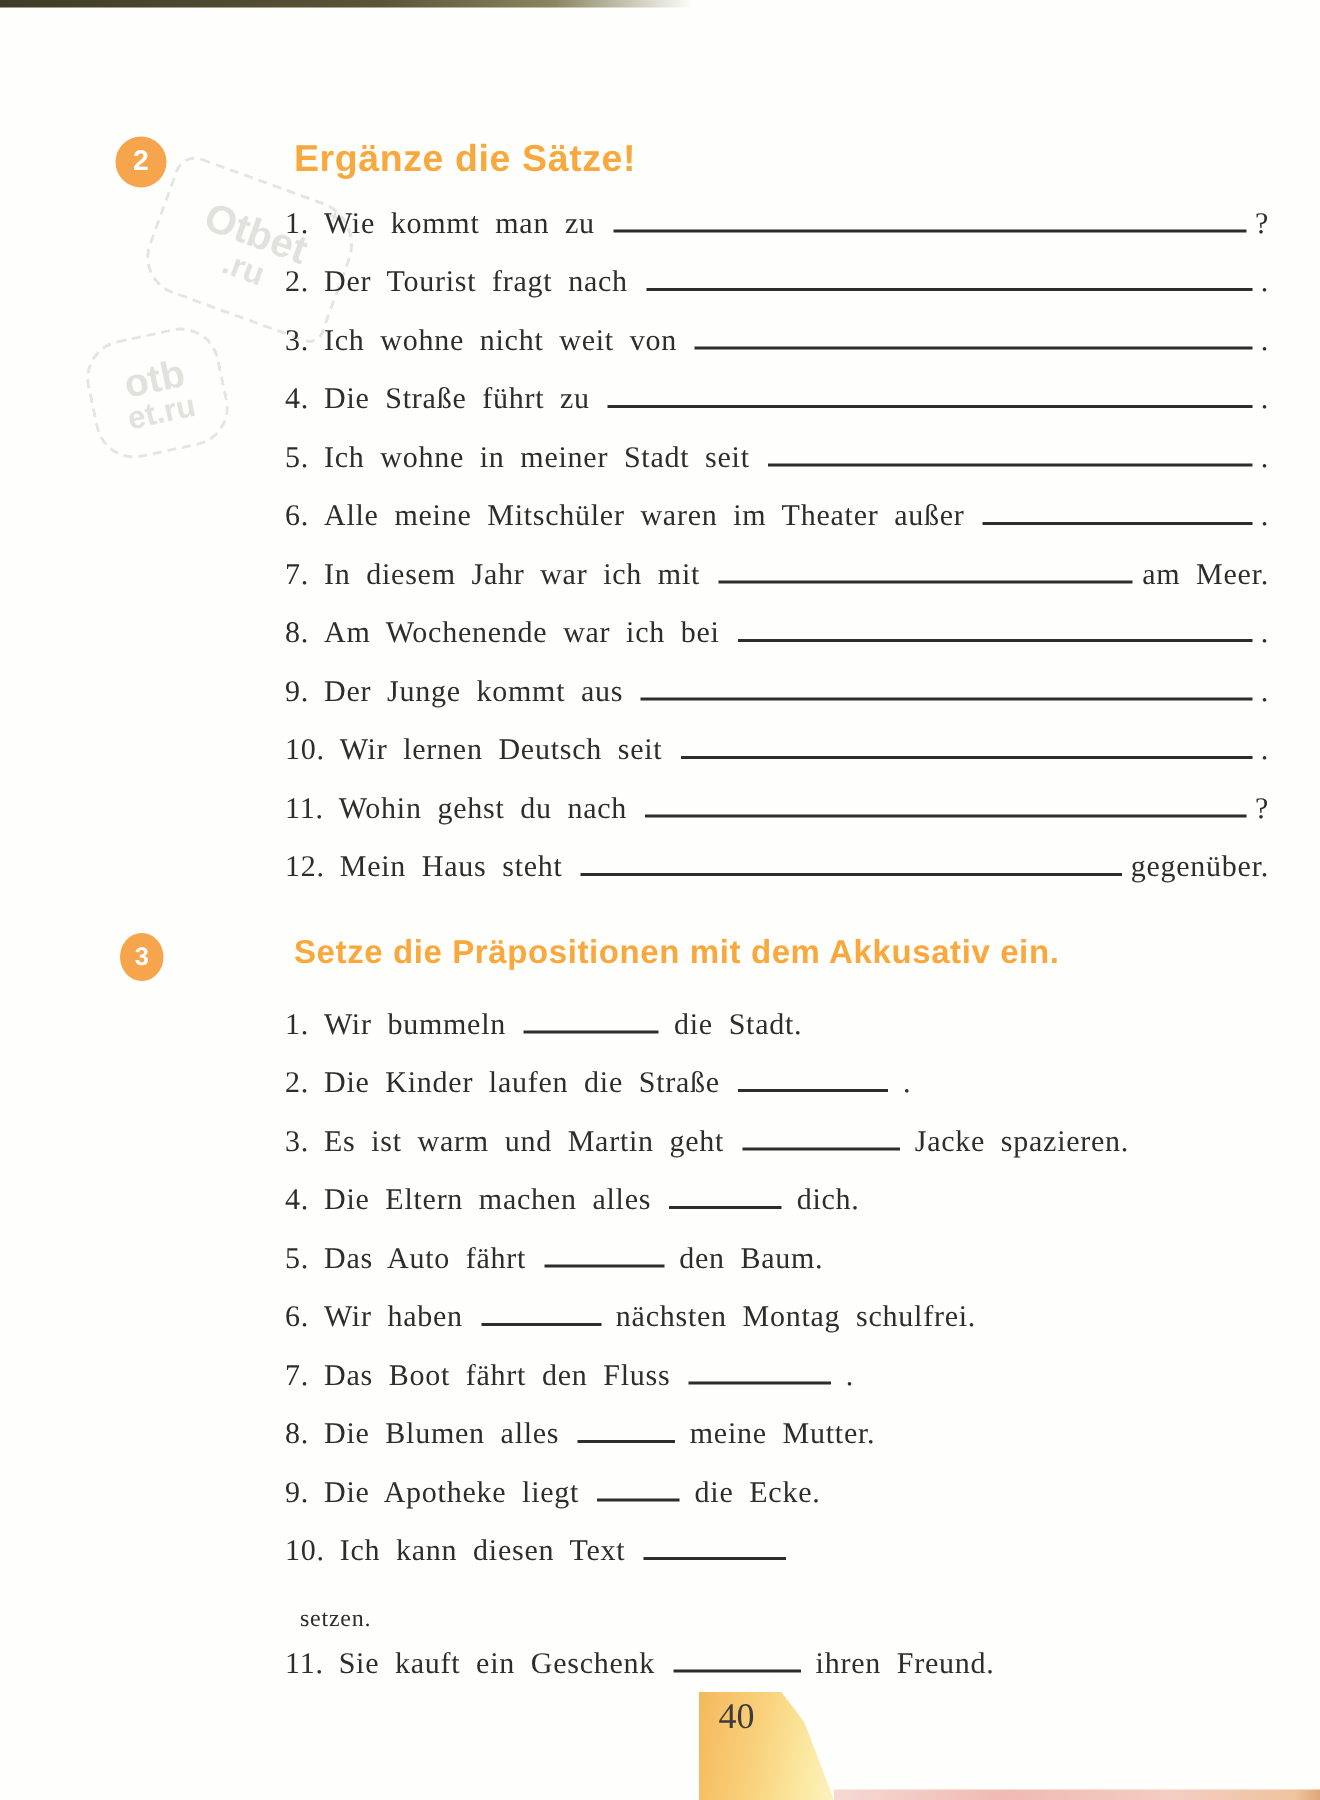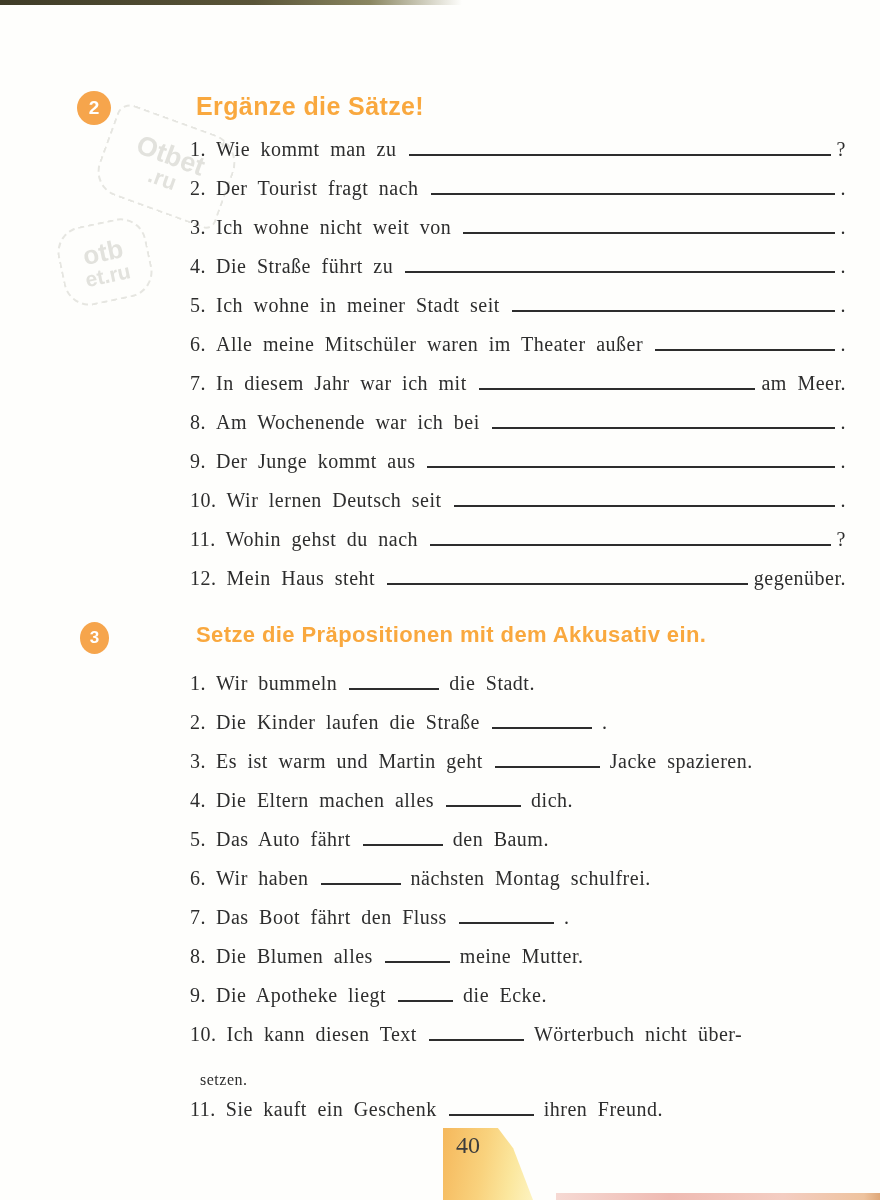--- a/index.html
+++ b/index.html
@@ -52,21 +52,21 @@
   .blank.fixed{margin:0 10px 0 12px;}
   .bw55{width:55px;} .bw65{width:65px;} .bw75{width:75px;} .bw80{width:80px;}
   .bw85{width:85px;} .bw90{width:90px;} .bw95{width:95px;} .bw100{width:100px;}
   .bw105{width:105px;}
   .cont-line{
     height:36px;font-size:16px;color:#2d2d2d;letter-spacing:0.5px;
     margin-left:10px;display:flex;align-items:center;
   }
   
   .page-tab{
-    position:absolute;left:443px;top:1128px;width:90px;height:72px;
+    position:absolute;left:466px;top:1128px;width:90px;height:72px;
     background:linear-gradient(100deg,#f5b85c 0%,#f9d27d 45%,#fbe79e 75%,#fdf3c0 100%);
     clip-path:polygon(0 0,61% 0,78% 28%,100% 100%,0 100%);
   }
   .page-tab .pnum{
     position:absolute;left:13px;top:4px;font-size:24px;color:#3c3c3c;
     font-family:"Liberation Serif",serif;
   }
   
   .wm{
     position:absolute;color:#e2e2dd;font-family:"Liberation Sans",sans-serif;
@@ -234,21 +234,20 @@
   <div class="row">
     <span class="num">9.</span>
     <span class="pre">Die Apotheke liegt</span>
     <span class="blank fixed bw55"></span>
     <span class="post">die Ecke.</span>
   </div>
   <div class="row">
     <span class="num">10.</span>
     <span class="pre">Ich kann diesen Text</span>
     <span class="blank fixed bw95"></span>
-    <span class="post">Wörterbuch nicht über-</span>
   </div>
   <div class="cont-line">
     <span>setzen.</span>
   </div>
   <div class="row">
     <span class="num">11.</span>
     <span class="pre">Sie kauft ein Geschenk</span>
     <span class="blank fixed bw85"></span>
     <span class="post">ihren Freund.</span>
   </div>

